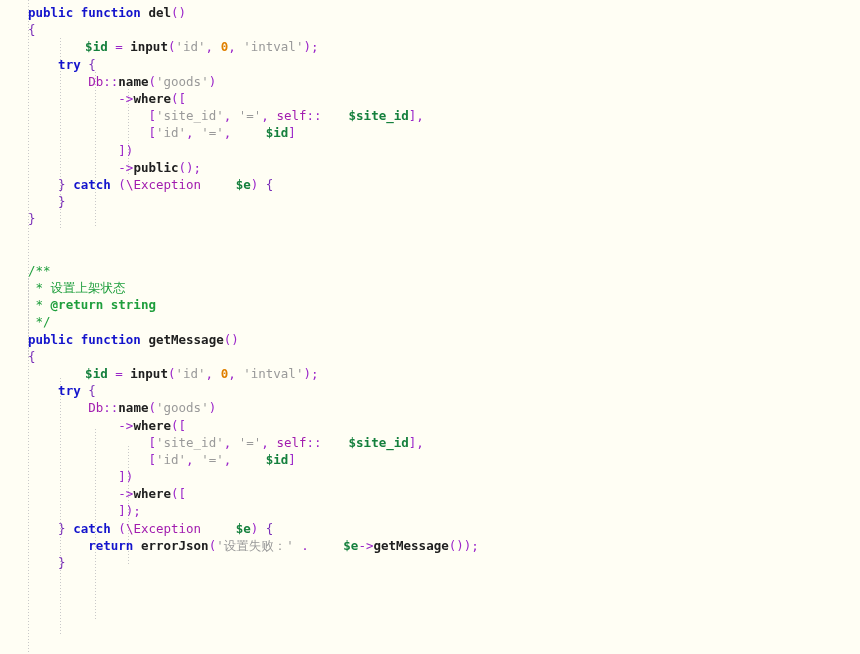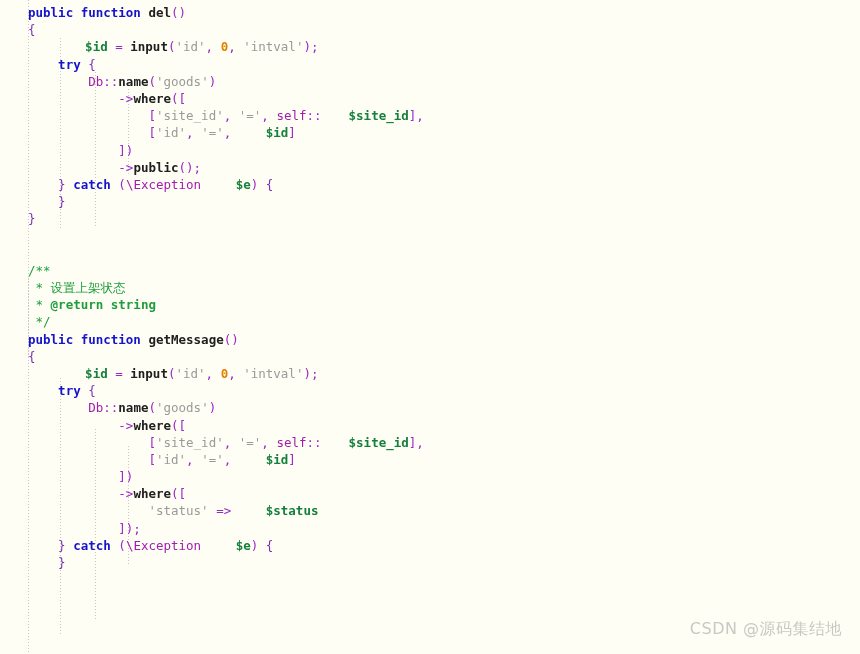--- a/index.html
+++ b/index.html
@@ -143,27 +143,26 @@
     <div class="line"><span class="txt">            <span class="op">-&gt;</span><span class="fn">where</span><span class="punc">([</span></span></div>
 
     <div class="line"><span class="txt">                <span class="punc">[</span><span class="str">'site_id'</span><span class="punc">,</span> <span class="str">'='</span><span class="punc">,</span> <span class="cls">self</span><span class="op">::</span><span class="var">$site_id</span><span class="punc">],</span></span></div>
 
     <div class="line"><span class="txt">                <span class="punc">[</span><span class="str">'id'</span><span class="punc">,</span> <span class="str">'='</span><span class="punc">,</span> <span class="var">$id</span><span class="punc">]</span></span></div>
 
     <div class="line"><span class="txt">            <span class="punc">])</span></span></div>
 
     <div class="line"><span class="txt">            <span class="op">-&gt;</span><span class="fn">where</span><span class="punc">([</span></span></div>
 
-    <div class="line"><span class="txt">                <span class="str">'status'</span> <span class="op">=&gt;</span> <span class="var">$status</span></span></div>
 
     <div class="line"><span class="txt">            <span class="punc">]);</span></span></div>
 
 
     <div class="line"><span class="txt">    <span class="brace">}</span> <span class="kw">catch</span> <span class="punc">(</span><span class="cls">\Exception</span> <span class="var">$e</span><span class="punc">)</span> <span class="brace">{</span></span></div>
 
+    <div class="line"><span class="txt">        <span class="kw">return</span> <span class="fn">errorJson</span><span class="punc">(</span><span class="str">'设置失败：'</span> <span class="op">.</span> <span class="var">$e</span><span class="op">-&gt;</span><span class="fn">getMessage</span><span class="punc">());</span></span></div>
 
     <div class="line"><span class="txt">    <span class="brace">}</span></span></div>
 
   </div>
 
-  <div class="watermark">CSDN @源码集结地</div>
 
 </div>
 
 </body></html>

